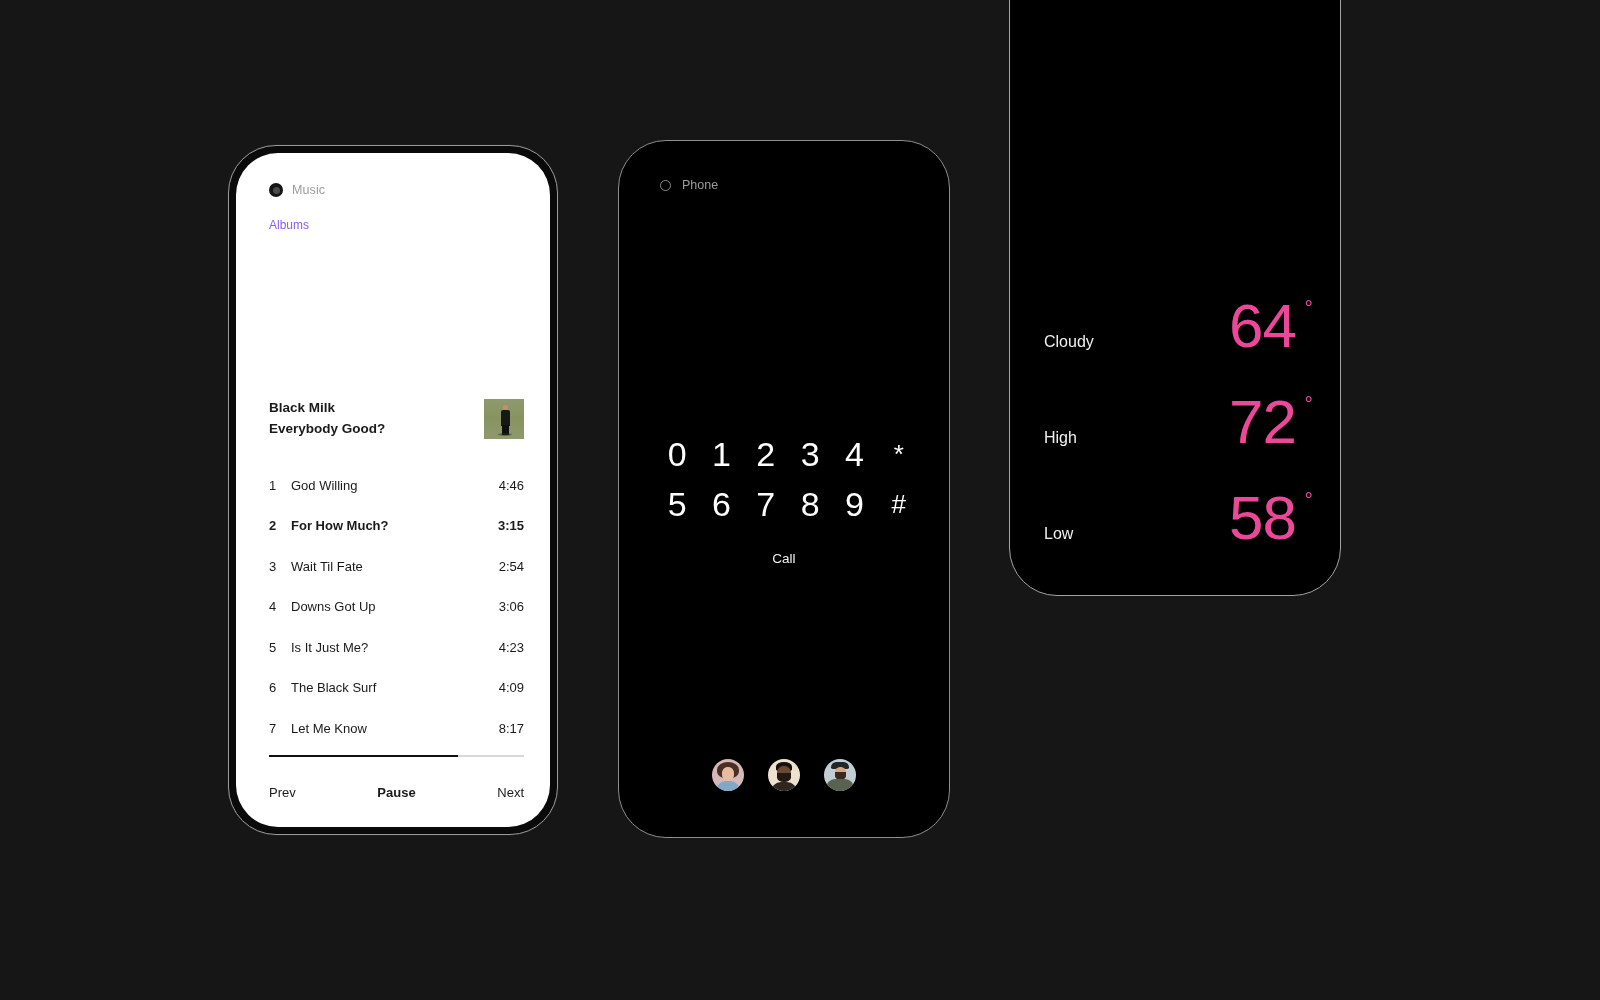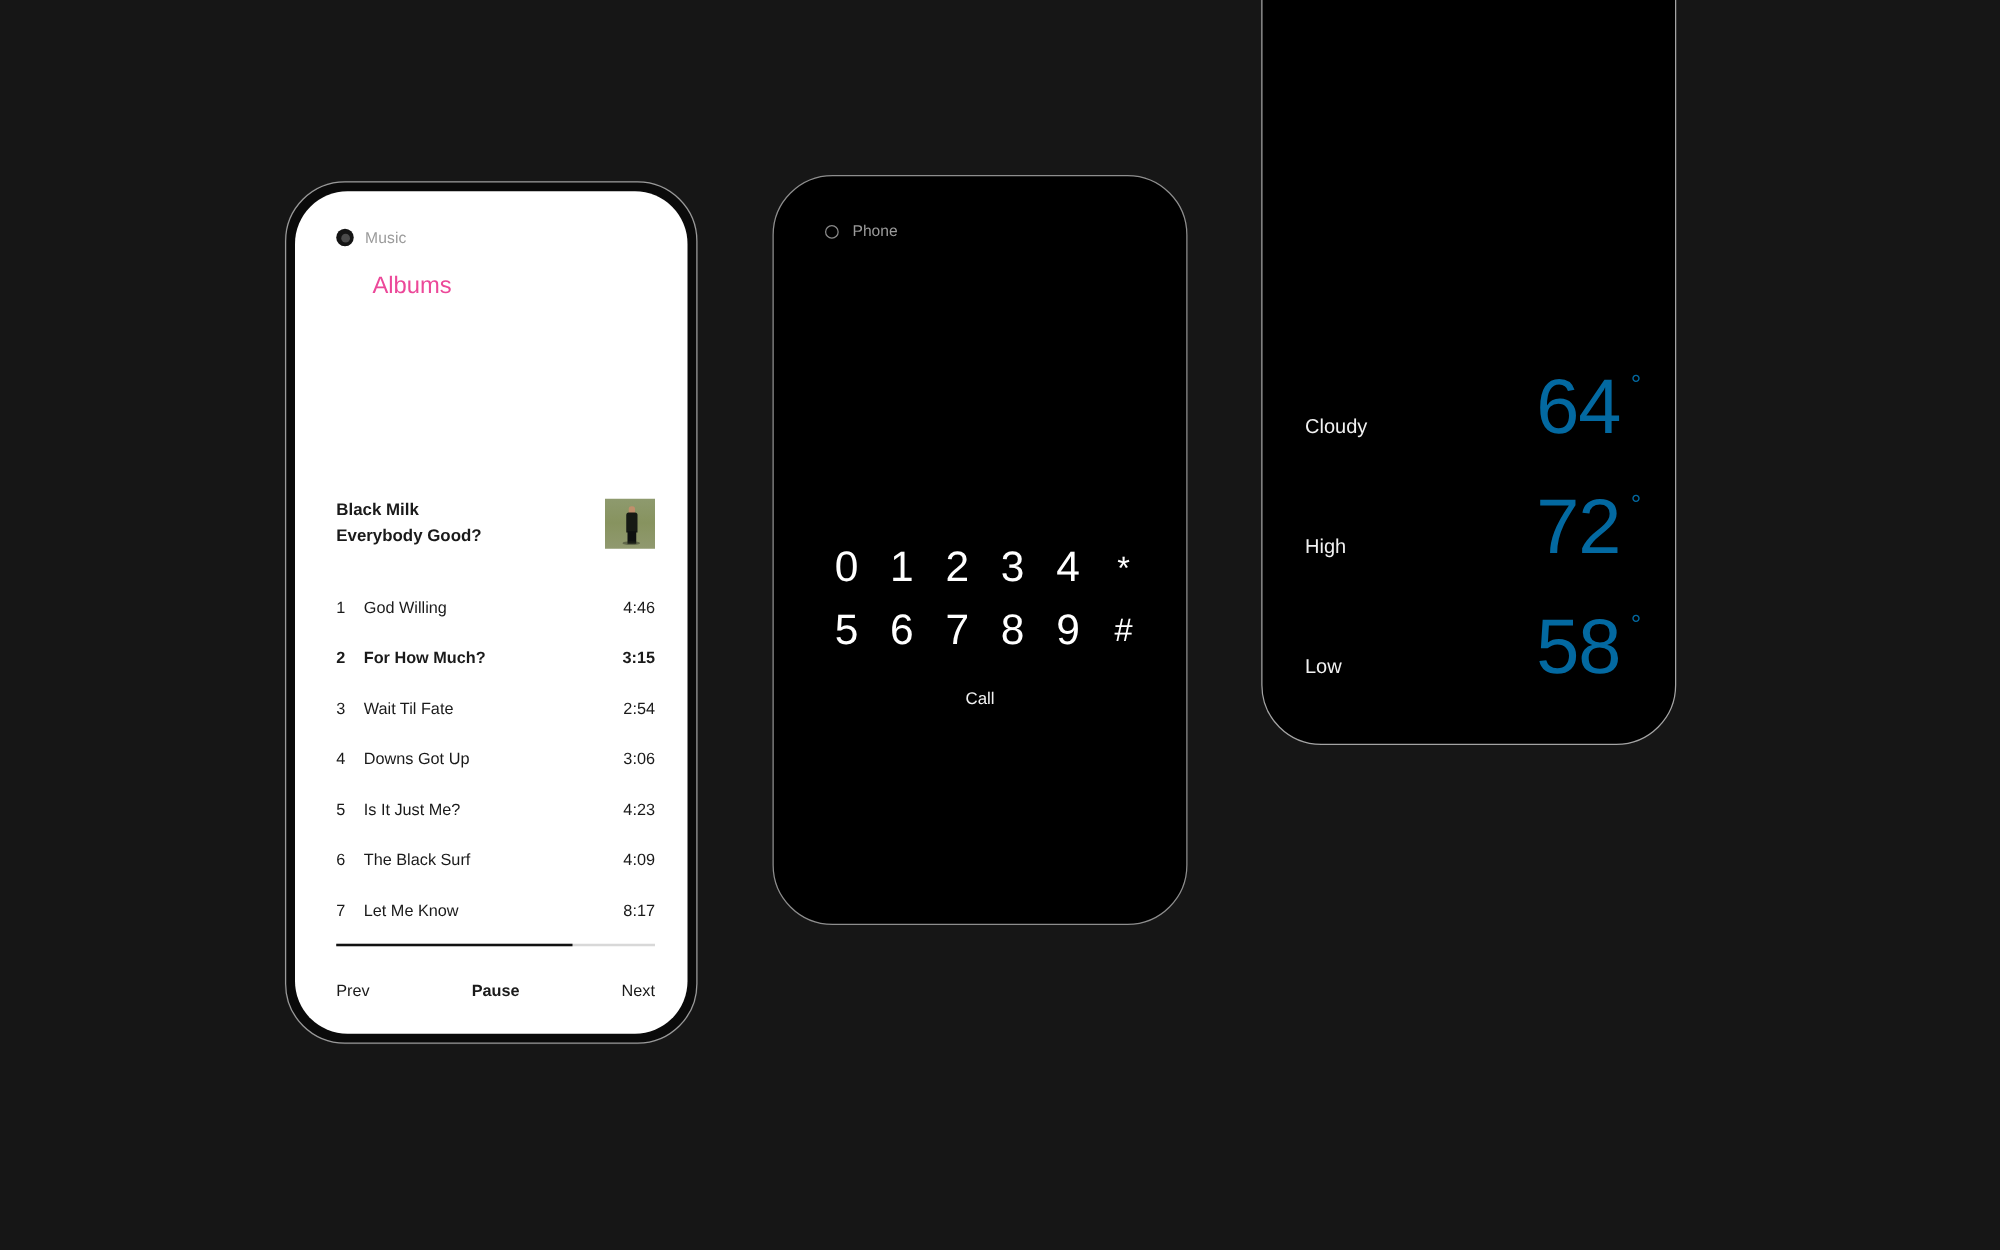--- a/index.html
+++ b/index.html
@@ -37,21 +37,21 @@
     background:#141414;
     position:relative; flex:0 0 auto;
   }
   .music-dot::after{
     content:""; position:absolute; left:3.5px; top:3.5px;
     width:7px; height:7px; border-radius:50%;
     background:#4a4a4a;
   }
   .music-app-name { font-size:12.5px; color:#9b9b9b; letter-spacing:.1px; }
 
-  .music-section { position:absolute; left:33px; top:65px; font-size:19px; color:#ec4899;margin-left:29px; }
+  .music-section { position:absolute; left:33px; top:65px; font-size:12px; color:#8b5cf6; }
 
   .album-block { position:absolute; left:33px; top:245px; right:26px;font-weight:bold; }
   .album-text { font-size:13.5px; color:#1a1a1a; line-height:20.5px; }
   .album-art {
     position:absolute; right:0; top:1px; width:40px; height:40px;
     background:linear-gradient(180deg,#8e9a6e 0%,#87935f 48%,#90996f 100%);
     overflow:hidden;
   }
   .album-art .fig-head{
     position:absolute; left:19px; top:6px; width:5px; height:6px;
@@ -89,21 +89,21 @@
 
   .controls {
     position:absolute; left:33px; right:26px; top:632px;
     display:flex; align-items:center; justify-content:space-between;
     font-size:13px; color:#1a1a1a;text-align:right;
   }
   .controls .mid { font-weight:bold; }
 
   
   #phone-dialer {
-    left:618px; top:140px; width:332px; height:600px;
+    left:618px; top:140px; width:332px; height:698px;
     background:#000000;
     border:1.5px solid #8e8e8e;
     border-radius:48px;
   }
   #phone-dialer .screen {
     left:6px; top:6px; right:6px; bottom:6px;
     background:#000000; border-radius:42px;
   }
   .dial-head {
     position:absolute; left:35px; top:31px;
@@ -166,21 +166,21 @@
     border:1.5px solid #a4a4a4;
     border-radius:48px;
   }
   #phone-weather .screen {
     left:6px; top:6px; right:6px; bottom:6px;
     background:#000000; border-radius:42px;
   }
   .wrow { position:absolute; left:28px; right:22px; display:flex; align-items:flex-end; }
   .wrow .wlabel { font-size:16px; color:#f1f1f1; flex:0 0 auto; padding-bottom:6px; }
   .wrow .wval {
-    margin-left:auto; font-size:62px; color:#0369a1;
+    margin-left:auto; font-size:62px; color:#ec4899;
     font-weight:400; line-height:62px; letter-spacing:-1px;
     position:relative; padding-right:16px;
   }
   .wrow .wdeg {
     position:absolute; right:0; top:2px;
     font-size:21px; font-weight:300; line-height:21px;
   }
   #wrow-cloudy { top:408px; }
   #wrow-high   { top:504px; }
   #wrow-low    { top:600px; }

